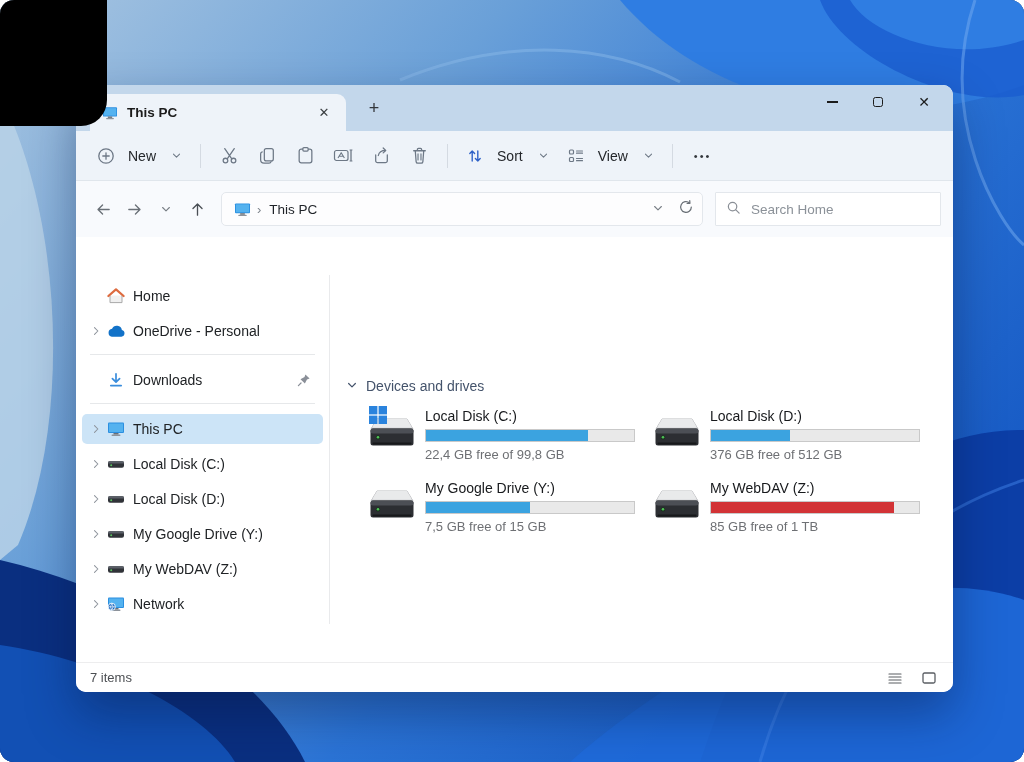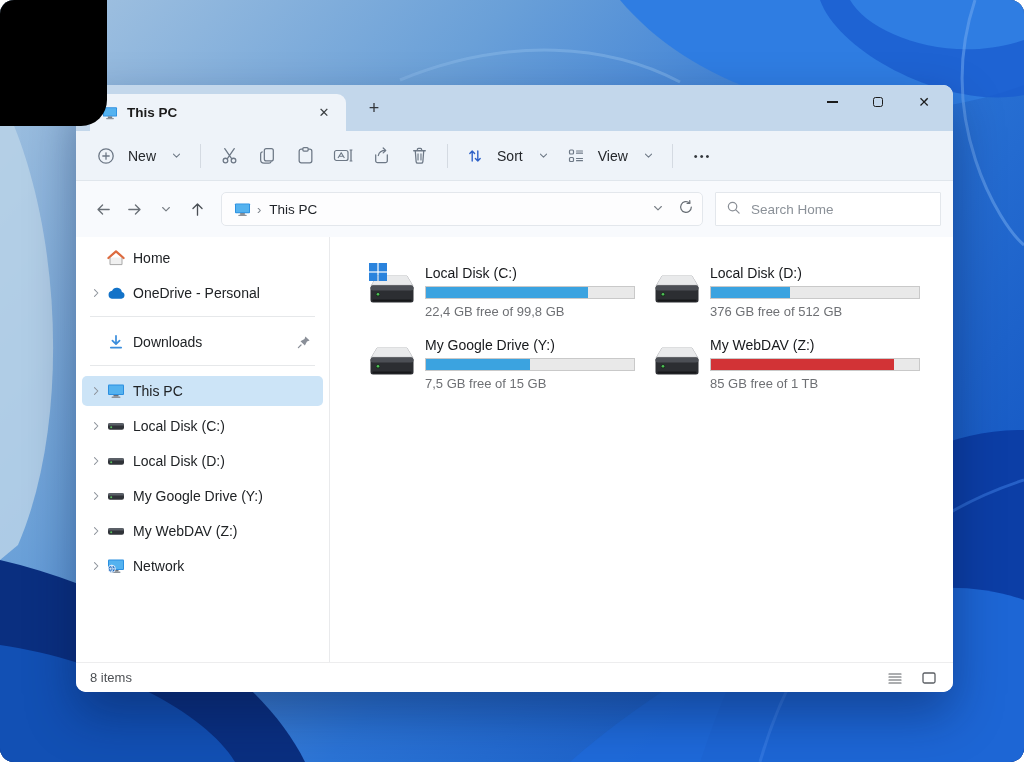--- a/index.html
+++ b/index.html
@@ -46,21 +46,21 @@
   .addr-box .crumb-ico{width:17px;height:15px;margin:0 6px 0 4px;}
   .crumb-sep{color:#7b828a;font-size:13px;margin-right:8px;}
   .crumb-text{font-size:13.5px;color:#1f2328;flex:1;}
   .addr-right{display:flex;align-items:center;gap:14px;margin-left:6px;}
   .search-box{height:34px;flex:1;margin-left:12px;background:#fff;border:1px solid #e3e7ec;border-radius:1px;
               display:flex;align-items:center;padding:0 10px;}
   .search-box input{border:none;outline:none;background:transparent;font-size:13.5px;color:#333;flex:1;margin-left:8px;}
   .search-box input::placeholder{color:#8b9198;}
 
   
-  .content{flex:1;display:flex;background:#fff;min-height:0;}
+  .content{flex:1;display:flex;background:#fff;min-height:0;align-items:center;}
   .sidebar{width:254px;flex:0 0 254px;padding:6px 4px 0 4px;border-right:1px solid #e9eaec;overflow:hidden;}
   .side-row{display:flex;align-items:center;height:30px;margin:0 2px 5px 2px;border-radius:5px;padding:0 4px;}
   .side-row.selected{background:#cce4f7;}
   .side-chev{width:20px;flex:0 0 20px;display:flex;align-items:center;justify-content:center;}
   .side-icon{width:20px;flex:0 0 20px;display:flex;align-items:center;justify-content:center;margin-right:7px;}
   .side-label{font-size:14px;color:#202326;flex:1;white-space:nowrap;overflow:hidden;}
   .side-pin{width:18px;flex:0 0 18px;display:flex;align-items:center;justify-content:center;margin-right:6px;}
   .side-sep{height:1px;background:#e6e8ea;margin:8px 10px 10px 10px;}
 
   .main{flex:1;padding:14px 16px 0 16px;min-width:0;}
@@ -410,20 +410,26 @@
                 <rect x="6.5" y="12" width="5" height="1.6" fill="#6b7077"></rect>
                 <rect x="4.5" y="13.6" width="9" height="1.4" rx="0.7" fill="#8d939b"></rect>
                 <circle cx="4.8" cy="10.8" r="3.6" fill="#1565c0" stroke="#ffffff" stroke-width="0.9"></circle>
                 <path d="M1.6 10.8 h6.4 M4.8 7.4 a5.4 5.4 0 0 1 0 6.8 M4.8 7.4 a5.4 5.4 0 0 0 0 6.8" stroke="#ffffff" stroke-width="0.7" fill="none"></path>
               </svg>
             </span>
             <span class="side-label">Network</span>
           </div>
         </aside>
       <main class="main">
+        <div class="section-head">
+          <span><svg width="12" height="12" viewBox="0 0 16 16">
+                <path d="M3.5 6 L8 10.5 L12.5 6" fill="none" stroke="#44536b" stroke-width="1.6" stroke-linecap="round" stroke-linejoin="round"></path>
+              </svg></span>
+          <span>Devices and drives</span>
+        </div>
         <div class="drive-grid" id="drive-grid">
             <div class="drive-tile">
               <span class="drive-ico">
                 <span class="hdd3d"><svg width="46" height="30" viewBox="0 0 46 30">
                     <polygon points="8,1 38,1 44,11 2,11" fill="#d6d8da" stroke="#a9abaf" stroke-width="0.8"></polygon>
                     <polygon points="8,1 38,1 43,9.5 3,9.5" fill="#e9eaeb"></polygon>
                     <rect x="1.5" y="10.5" width="43" height="17" rx="2.5" fill="#2c2e32"></rect>
                     <rect x="1.5" y="10.5" width="43" height="5" rx="2.5" fill="#4c4f55"></rect>
                     <rect x="3.5" y="24.5" width="39" height="2" rx="1" fill="#17181a"></rect>
                     <circle cx="9" cy="19.5" r="2.1" fill="#163218"></circle>
@@ -502,21 +508,21 @@
                   <div class="drive-fill" style="width: 88%; background: rgb(210, 51, 54);"></div>
                 </div>
                 <div class="drive-cap">85 GB free of 1 TB</div>
               </span>
             </div>
           </div>
       </main>
     </div>
 
     <div class="statusbar">
-      <span class="status-text">8 items</span>
+      <span class="status-text">7 items</span>
       <span class="status-icons">
         <span class="sicon-btn">
             <svg width="16" height="16" viewBox="0 0 16 16">
               <path d="M2 4 h12 M2 7 h12 M2 10 h12 M2 13 h12" stroke="#5a5e63" stroke-width="1.2" stroke-linecap="round"></path>
             </svg>
           </span>
         <span class="sicon-btn">
             <svg width="16" height="16" viewBox="0 0 16 16">
               <rect x="2" y="3" width="12" height="10" rx="1.5" fill="none" stroke="#5a5e63" stroke-width="1.3"></rect>
             </svg>

